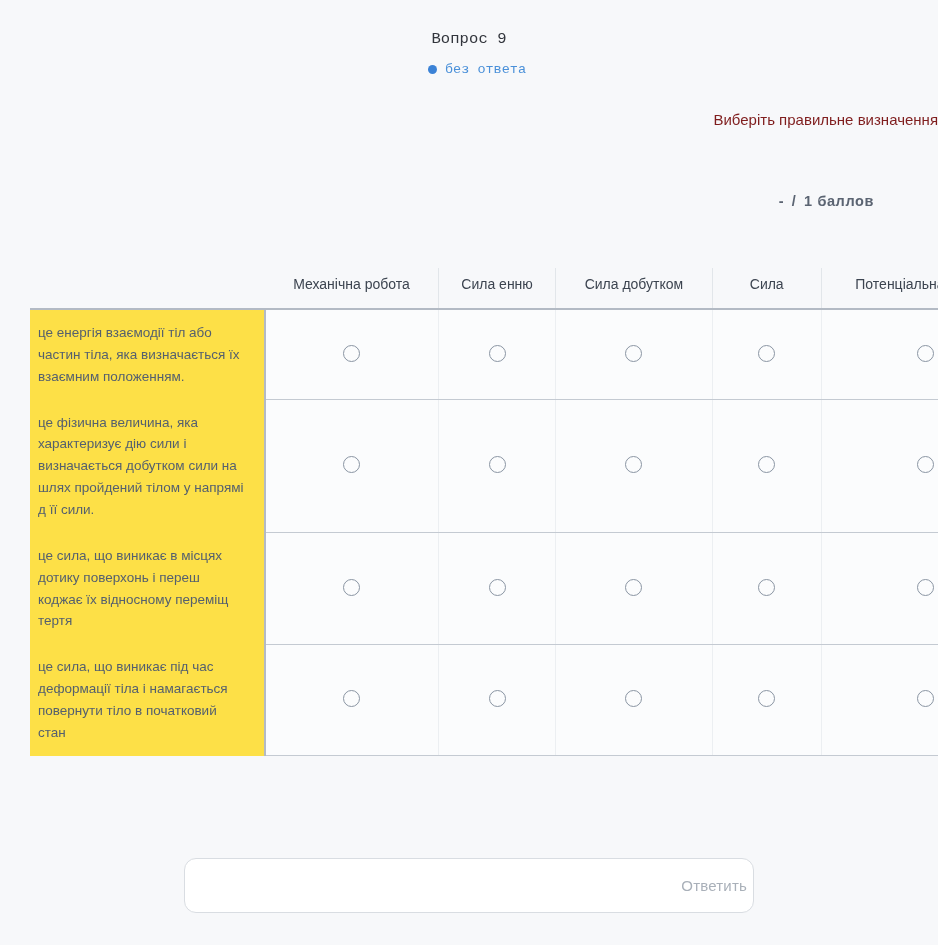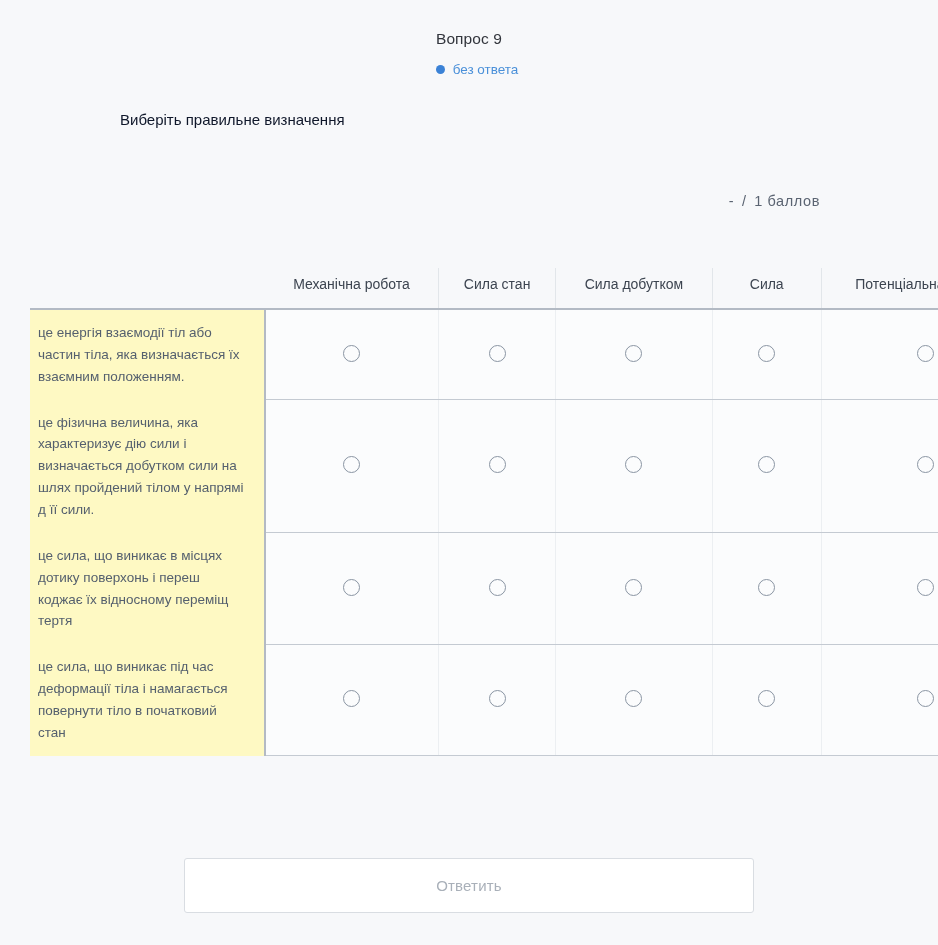--- a/index.html
+++ b/index.html
@@ -14,20 +14,21 @@
     font-family: "Liberation Sans", "DejaVu Sans", sans-serif;
     color: #3c4858;
     overflow: hidden;
     position: relative;
   }
 
   
   .q-header {
     text-align: center;
     padding-top: 30px;
+    font-family: Liberation Mono, monospace;
   }
   .q-title {
     font-size: 15.5px;
     color: #32353c;
     line-height: 1.2;
     letter-spacing: .1px;
   }
   .q-status {
     margin-top: 13px;
     font-size: 13.5px;
@@ -45,32 +46,34 @@
     background: #3b82d6;
     display: inline-block;
     flex: none;
   }
 
   
   .q-prompt {
     margin-top: 33px;
     padding-left: 120px;
     font-size: 15px;
-    color: #0f172a;
+    color: #7f1d1d;
     line-height: 1.35;
+    text-align: right;
   }
 
   
   .q-score {
     margin-top: 63px;
-    padding-right: 118px;
+    padding-right: 64px;
     text-align: right;
     font-size: 14.5px;
     color: #5b6472;
     letter-spacing: .6px;
+    font-weight: bold;
   }
   .q-score .sep { margin: 0 3px; }
 
   
   .matrix-wrap {
     position: absolute;
     left: 30px;
     top: 268px;
     width: 908px;
     height: 554px;
@@ -110,21 +113,21 @@
   table.matrix tbody td {
     background: #fbfcfd;
     border: 1px solid #eceff2;
     border-bottom: 1px solid #c4cad2;
     padding: 14px 10px;
     text-align: center;
     vertical-align: middle;
     height: 1px;
   }
   table.matrix tbody td.rowlabel {
-    background: #fef9c3;
+    background: #fde047;
     border: none;
     border-right: 2px solid #b3bac4;
     text-align: left;
     padding: 12px 18px 12px 8px;
     font-size: 13.5px;
     color: #55606e;
     line-height: 1.62;
   }
 
   .radio {
@@ -144,26 +147,27 @@
     top: 858px;
     width: 938px;
     display: flex;
     justify-content: center;
   }
   .submit-btn {
     width: 570px;
     height: 55px;
     background: #ffffff;
     border: 1px solid #d9dde2;
-    border-radius: 3px;
+    border-radius: 12px;
     color: #a9b0b9;
     font-size: 15px;
     font-family: inherit;
     letter-spacing: .2px;
     cursor: default;
+    text-align: right;
   }
 </style>
 </head>
 <body>
 
 <div class="q-header">
   <div class="q-title">Вопрос 9</div>
   <div class="q-status">
     <span class="status-dot"></span>
     <span>без ответа</span>
@@ -186,21 +190,21 @@
         <col class="c-opt1">
         <col class="c-opt2">
         <col class="c-opt3">
         <col class="c-opt4">
         <col class="c-opt5">
     </colgroup>
     <thead>
       <tr>
         <th class="corner"></th>
         <th>Механічна робота</th>
-        <th>Сила стан</th>
+        <th>Сила енню</th>
         <th>Сила добутком</th>
         <th>Сила</th>
         <th>Потенціальна енергія</th>
       </tr>
     </thead>
     <tbody>
       <tr>
         <td class="rowlabel">це енергія взаємодії тіл або частин тіла, яка визначається їх взаємним положенням.</td>
         <td><span class="radio"></span></td>
         <td><span class="radio"></span></td>

